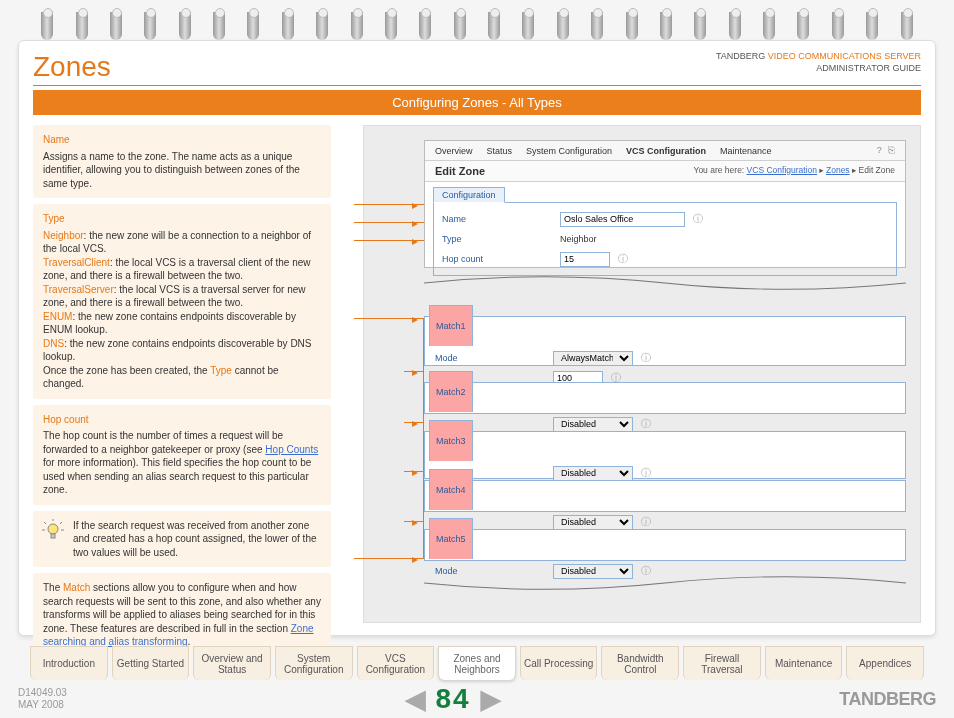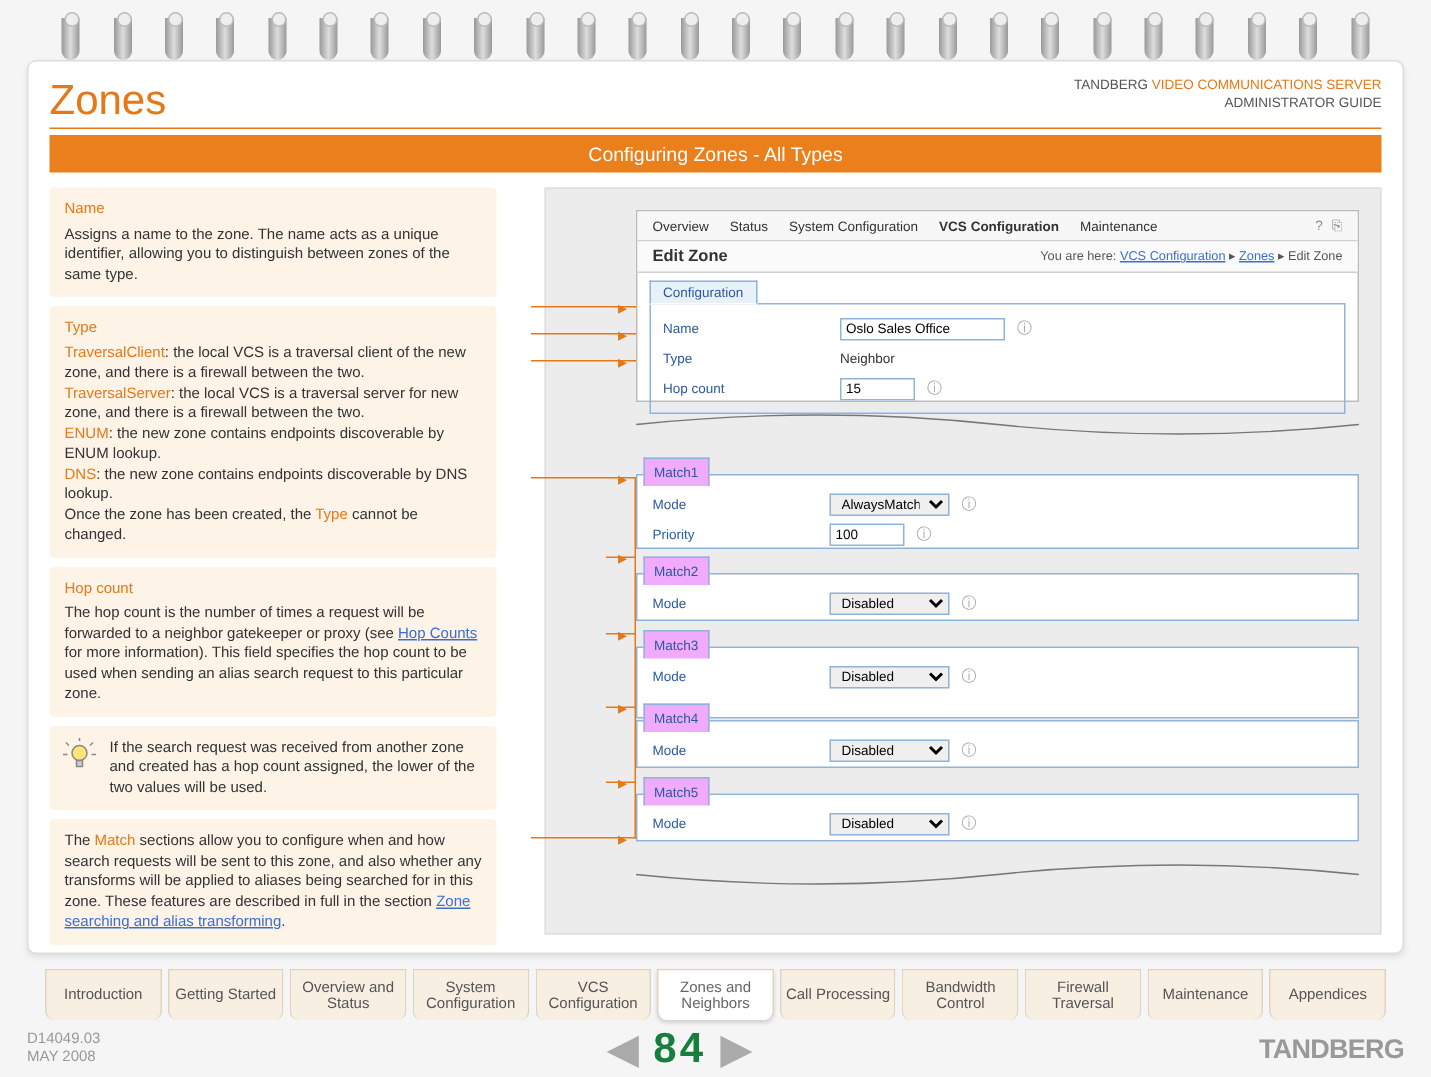--- a/index.html
+++ b/index.html
@@ -175,21 +175,21 @@
   .form-row {
     display: flex;
     align-items: center;
     height: 20px;
     gap: 8px;
   }
   .form-row .lbl { width: 110px; color: #2a5a9e; font-size: 9px; }
   .form-row input[type=text], .form-row select {
     font-size: 9px; border: 1px solid #8fb3d9; height: 15px; padding: 0 3px;
   }
-  .form-row input[type=text] { width: 110px; }
+  .form-row input[type=text] { width: 125px; }
   .form-row select { width: 80px; }
   .form-row .val { font-size: 9px; }
   .info-ico { color:#aaa; font-size:10px; }
   .arrow-target {
     position: absolute;
     left: 48px;
     color: #e67817;
     font-size: 12px;
   }
   .cut-curve {
@@ -200,24 +200,24 @@
   .match-box {
     position: absolute;
     left: 60px; right: 14px;
     border: 1px solid #8fb3d9;
     background: #fff;
   }
   .match-box .mtab {
     display:inline-block;
     border:1px solid #8fb3d9;
     border-bottom:none;
-    background:#f0abfc;
+    background:#fca5a5;
     color:#2a5a9e;
     font-size:9px;
-    padding:4px 6px;
+    padding:15px 6px;
     position:relative;
     top:-12px; left:4px;
   }
   .match-box .inner { padding: 0 10px 4px 10px; margin-top:-10px; }
   .connector {
     position:absolute;
     border-top:1px solid #e67817;
     border-right:1px solid #e67817;
   }
   .tab-bar {
@@ -311,20 +311,21 @@
 
   <div class="content">
     <div class="left-col">
       <div class="block">
         <div class="block-title">Name</div>
         <div>Assigns a name to the zone.  The name acts as a unique identifier, allowing you to distinguish between zones of the same type.</div>
       </div>
 
       <div class="block">
         <div class="block-title">Type</div>
+        <div><span class="orange-term">Neighbor</span><span>: the new zone will be a connection to a neighbor of the local VCS.</span></div>
         <div><span class="orange-term">TraversalClient</span><span>: the local VCS is a traversal client of the new zone, and there is a firewall between the two.</span></div>
         <div><span class="orange-term">TraversalServer</span><span>: the local VCS is a traversal server for new zone, and there is a firewall between the two.</span></div>
         <div><span class="orange-term">ENUM</span><span>: the new zone contains endpoints discoverable by ENUM lookup.</span></div>
         <div><span class="orange-term">DNS</span><span>: the new zone contains endpoints discoverable by DNS lookup.</span></div>
         <div><span>Once the zone has been created, the </span><span class="orange-term">Type</span><span> cannot be changed.</span></div>
       </div>
 
       <div class="block">
         <div class="block-title">Hop count</div>
         <div><span>The hop count is the number of times a request will be forwarded to a neighbor gatekeeper or proxy (see </span><span class="link">Hop Counts</span><span> for more information).  This field specifies the hop count to be used when sending an alias search request to this particular zone.</span></div>

